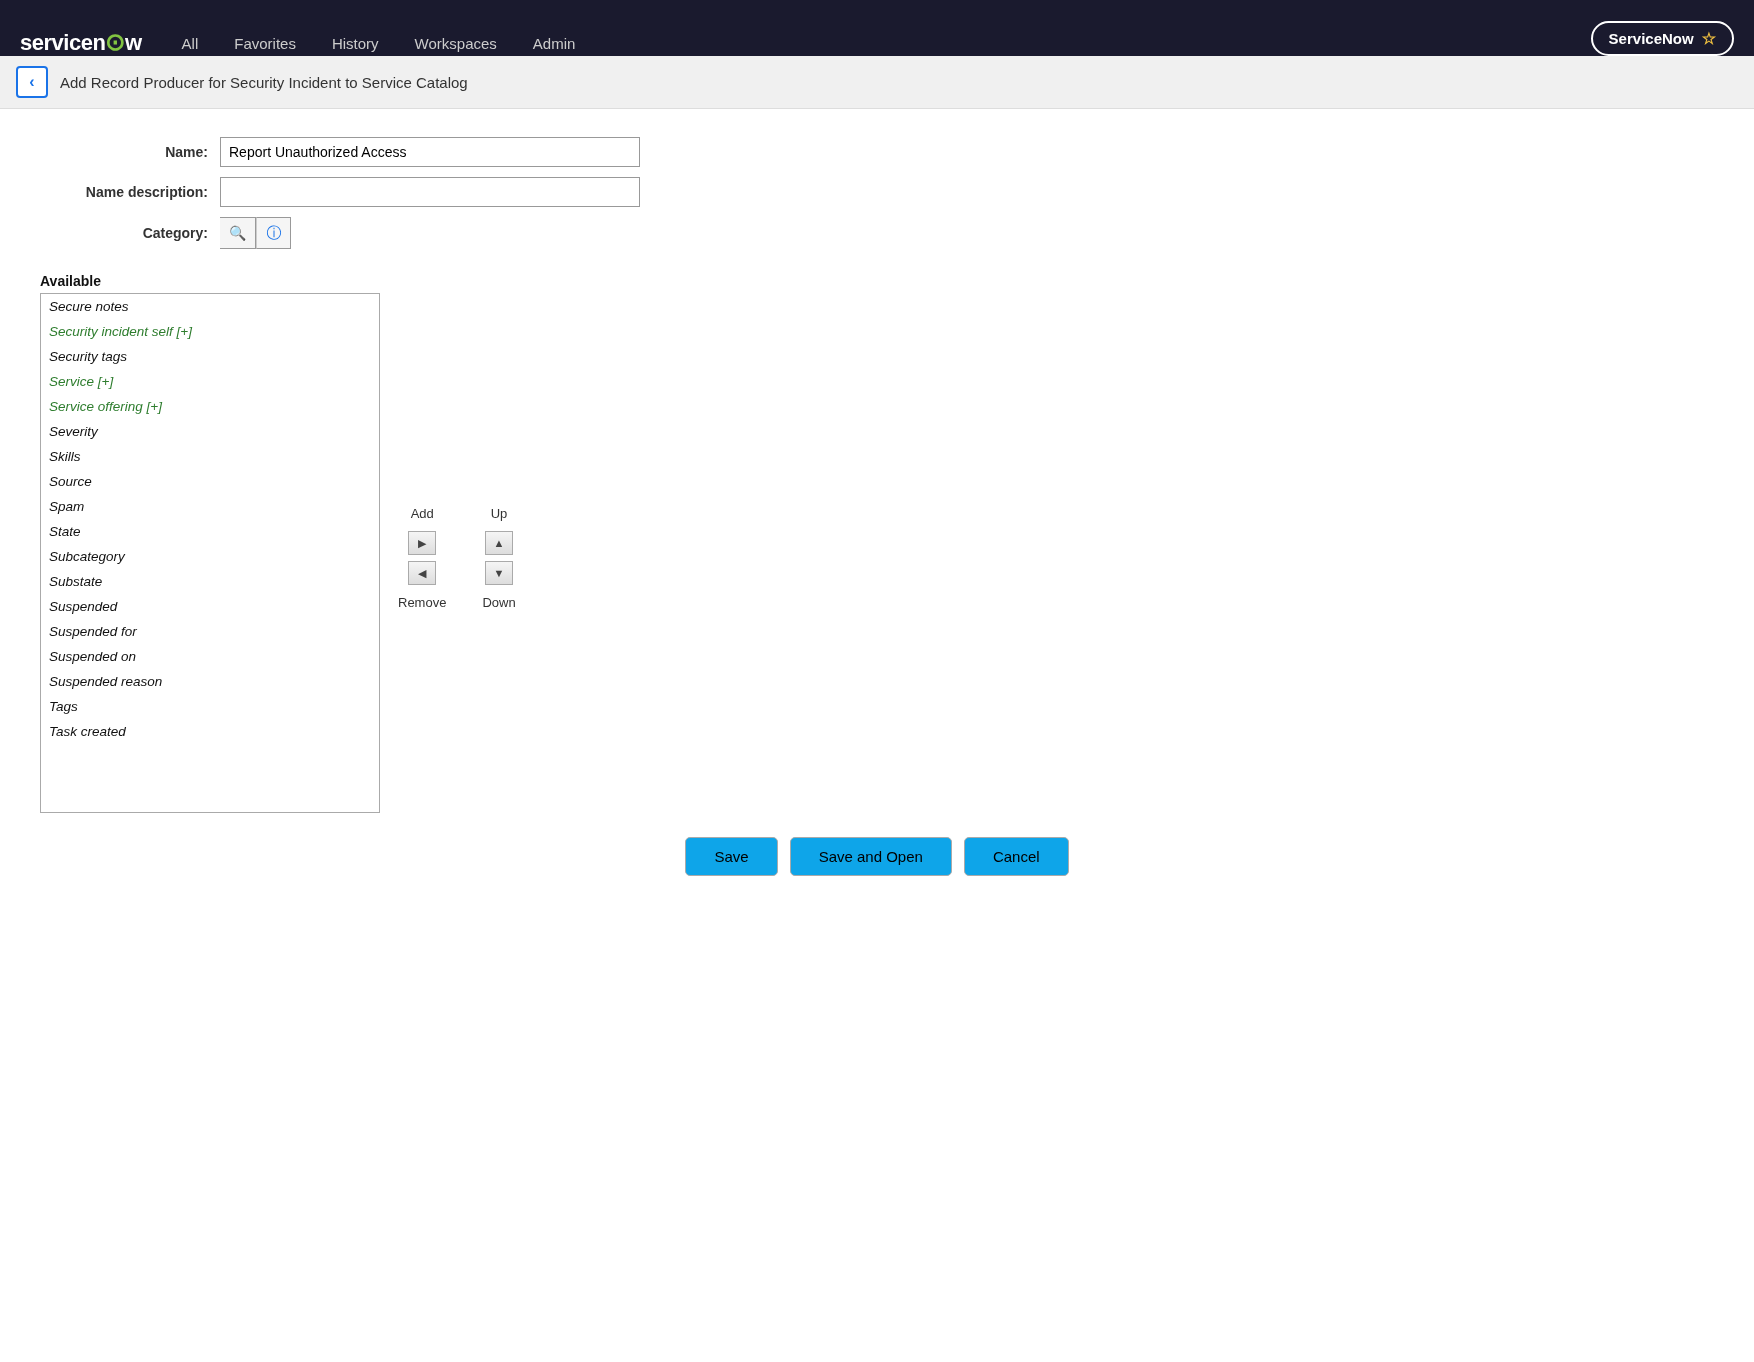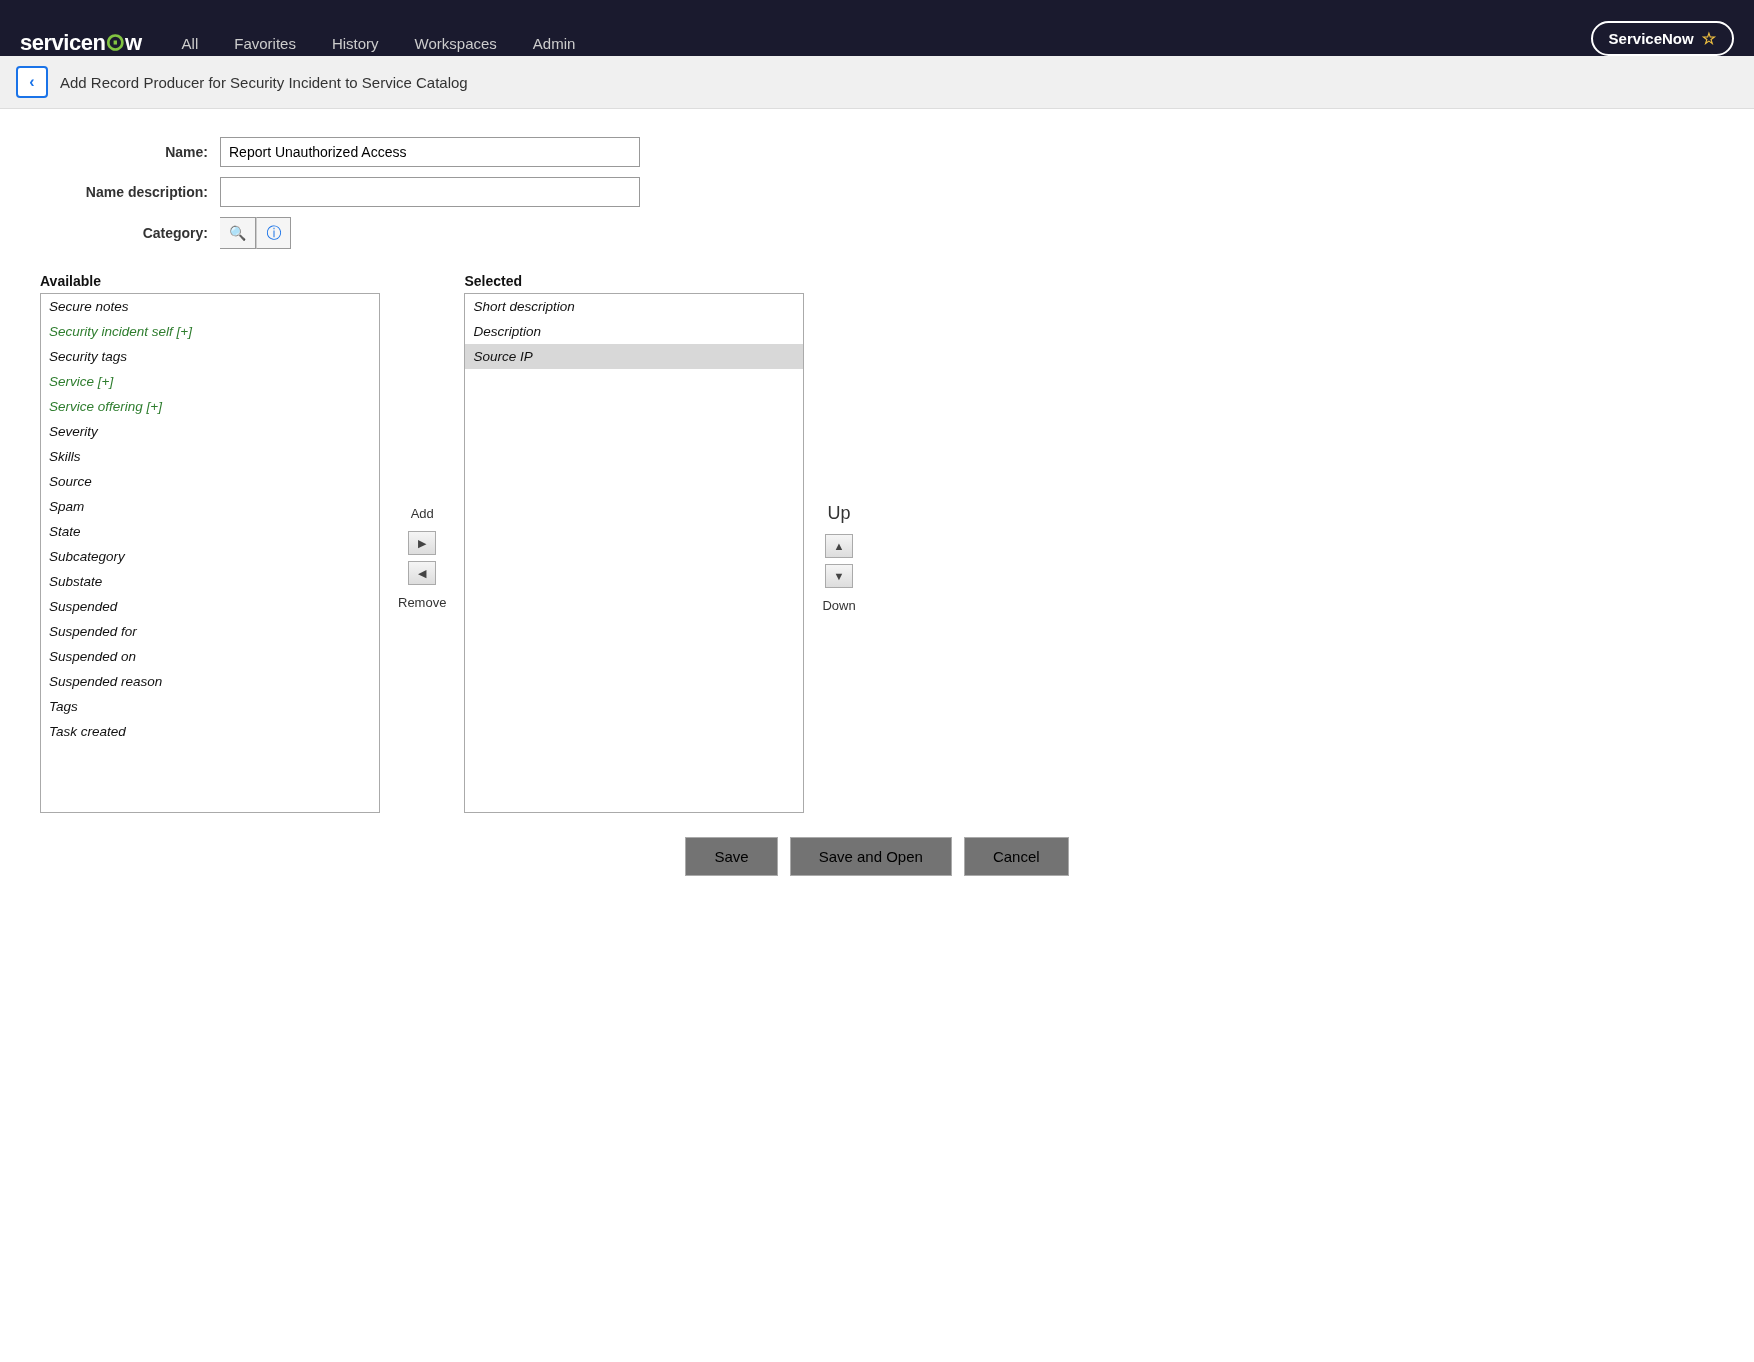--- a/index.html
+++ b/index.html
@@ -209,21 +209,21 @@
     .up-down-btns {
       display: flex;
       flex-direction: column;
       align-items: center;
       justify-content: center;
       gap: 6px;
       padding: 0 18px;
       padding-top: 30px;
     }
     .up-label {
-      font-size: 18px;
+      font-size: 13px;
       color: #333;
       margin-bottom: 4px;
     }
     .down-label {
       font-size: 13px;
       color: #333;
       margin-top: 4px;
     }
 
     
@@ -231,22 +231,22 @@
       display: flex;
       justify-content: center;
       gap: 12px;
       padding: 24px 0 16px 0;
     }
     .btn {
       padding: 10px 28px;
       font-size: 15px;
       cursor: pointer;
       border: 1px solid #aaa;
-      background: #737373;
-      border-radius: 0;
+      background: #0ea5e9;
+      border-radius: 5px;
     }
   </style>
 </head>
 <body>
 
 <nav class="navbar">
   <div class="navbar-brand">
     <span class="brand-text"><span style="color:#fff">servi</span><span style="color:#fff">c</span><span style="color:#fff">en</span><span style="color:#81c341; font-size:24px; line-height:1">⊙</span><span style="color:#fff">w</span></span>
   </div>
   <a class="nav-link">All</a>
@@ -321,28 +321,20 @@
       <span class="add-label">Add</span>
       <button class="arrow-btn">
         <span>▶</span>
       </button>
       <button class="arrow-btn">
         <span>◀</span>
       </button>
       <span class="remove-label">Remove</span>
     </div>
 
-    <div class="list-container">
-      <div class="list-header">Selected</div>
-      <div class="list-box">
-        <div class="list-item">Short description</div>
-        <div class="list-item">Description</div>
-        <div class="list-item selected-item">Source IP</div>
-      </div>
-    </div>
 
     <div class="up-down-btns">
       <span class="up-label">Up</span>
       <button class="arrow-btn">
         <span>▲</span>
       </button>
       <button class="arrow-btn">
         <span>▼</span>
       </button>
       <span class="down-label">Down</span>

